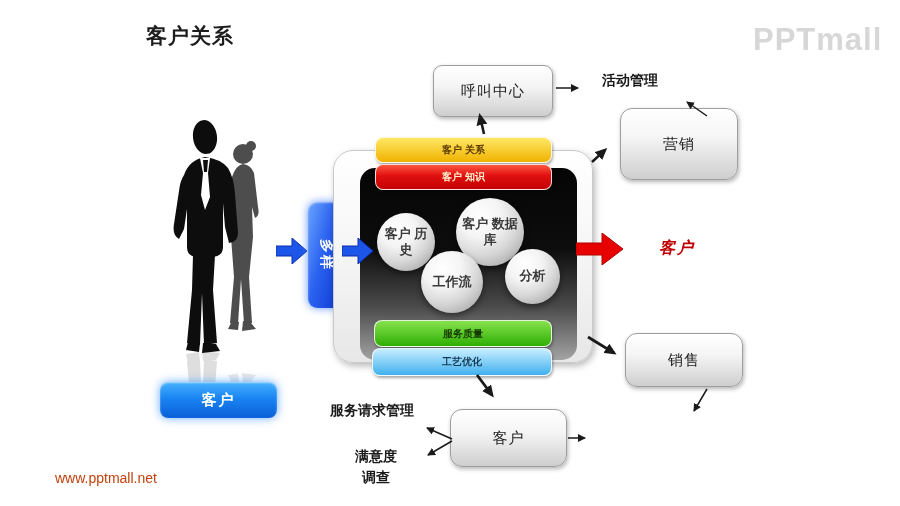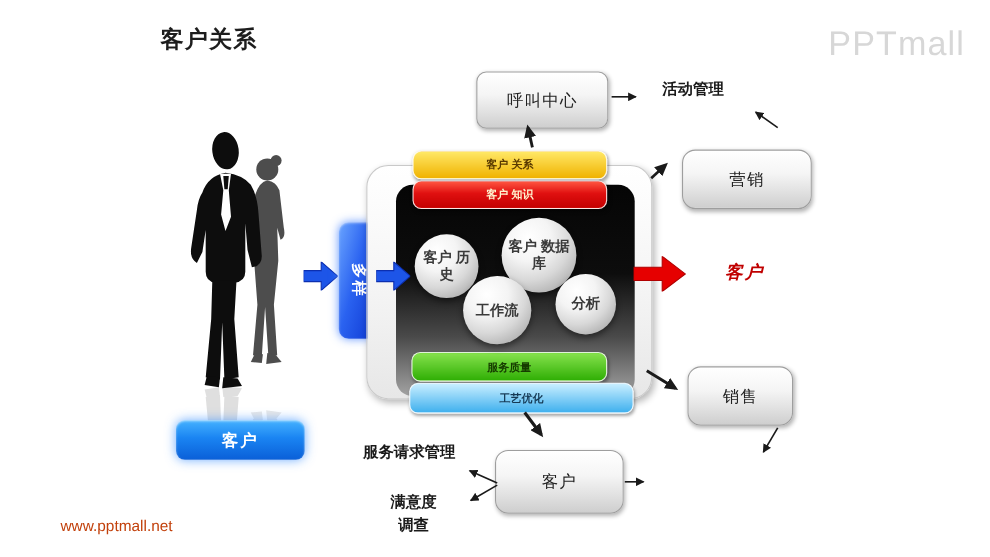--- a/index.html
+++ b/index.html
@@ -5,21 +5,21 @@
   * { margin:0; padding:0; box-sizing:border-box; }
   html,body { width:900px; height:506px; }
   body {
     font-family:"Liberation Sans","DejaVu Sans",sans-serif;
     background:#ffffff; position:relative; overflow:hidden;
   }
   .abs { position:absolute; }
 
   
   .page-title { left:146px; top:22px; font-size:21px; font-weight:bold; color:#1d1d1d; letter-spacing:1px; }
-  .logo { left:753px; top:22px; font-size:31px; font-weight:normal; color:#d7d7d7; letter-spacing:1px; }
+  .logo { left:753px; top:22px; font-size:31px; font-weight:bold; color:#d7d7d7; letter-spacing:1px; }
   .watermark { left:55px; top:470px; font-size:14px; color:#c2410c; }
 
   
   .outer-box {
     left:333px; top:150px; width:260px; height:213px;
     border-radius:20px; border:1px solid #c9c9c9;
     background:linear-gradient(180deg,#ffffff 0%,#f4f4f4 55%,#e7e7e7 100%);
     box-shadow:2px 3px 7px rgba(0,0,0,.28);
   }
   .inner-box {
@@ -37,21 +37,21 @@
   }
   .bar-yellow { left:375px; top:137px; width:177px; height:26px;
     background:linear-gradient(180deg,var(--bar-yellow-top,#ffe866),var(--bar-yellow-bottom,#f0b200));
     color:var(--bar-yellow-text,#5a3a00); }
   .bar-red { left:375px; top:164px; width:177px; height:26px;
     background:linear-gradient(180deg,var(--bar-red-top,#ff5540) 0%,#e01010 45%,var(--bar-red-bottom,#c40000) 100%);
     color:var(--bar-red-text,#fff3cf); }
   .bar-green { left:374px; top:320px; width:178px; height:27px;
     background:linear-gradient(180deg,var(--bar-green-top,#86e24d),var(--bar-green-bottom,#2fae04));
     color:var(--bar-green-text,#163c00); }
-  .bar-cyan { left:372px; top:348px; width:204px; height:28px;
+  .bar-cyan { left:372px; top:348px; width:180px; height:28px;
     background:linear-gradient(180deg,var(--bar-cyan-top,#c8eeff),var(--bar-cyan-bottom,#3fb0ee));
     color:var(--bar-cyan-text,#163a55); }
 
   
   .sphere {
     border-radius:50%;
     background:radial-gradient(circle at 35% 27%,#ffffff 0%,#f4f4f4 32%,#d8d8d8 58%,#b2b2b2 82%,#9a9a9a 100%);
     box-shadow:0 3px 6px rgba(0,0,0,.45);
     display:flex; align-items:center; justify-content:center;
     text-align:center; font-size:13px; font-weight:bold; color:#3a3a3a; line-height:1.25;
@@ -86,22 +86,22 @@
 
   
   .gbtn {
     border-radius:12px; border:1px solid #9e9e9e;
     background:linear-gradient(180deg,#ffffff 0%,#f5f5f5 40%,#e2e2e2 70%,#cecece 100%);
     box-shadow:1px 2px 4px rgba(0,0,0,.3), inset 0 1px 0 rgba(255,255,255,.9);
     display:flex; align-items:center; justify-content:center;
     font-size:15px; color:#222; letter-spacing:1px;
   }
   .btn-callcenter { left:433px; top:65px;  width:120px; height:52px; border-radius:9px; }
-  .btn-marketing  { left:620px; top:136px; width:118px; height:54px; }
-  .btn-sales      { left:625px; top:333px; width:96px; height:54px; }
+  .btn-marketing  { left:620px; top:108px; width:118px; height:72px; }
+  .btn-sales      { left:625px; top:333px; width:118px; height:54px; }
   .btn-customer   { left:450px; top:409px; width:117px; height:58px; }
 
   
   .lbl { font-size:14px; color:#1a1a1a;font-weight:bold; }
   .lbl-activity { left:602px; top:72px; }
   .lbl-action   { left:598px; top:417px; width:92px; text-align:center; line-height:1.5; }
   .lbl-service  { left:330px; top:402px; }
   .lbl-satisf   { left:340px; top:446px; width:72px; text-align:center; line-height:1.5; }
   .lbl-output {
     left:659px; top:238px; font-size:16px; font-weight:bold; font-style:italic;

